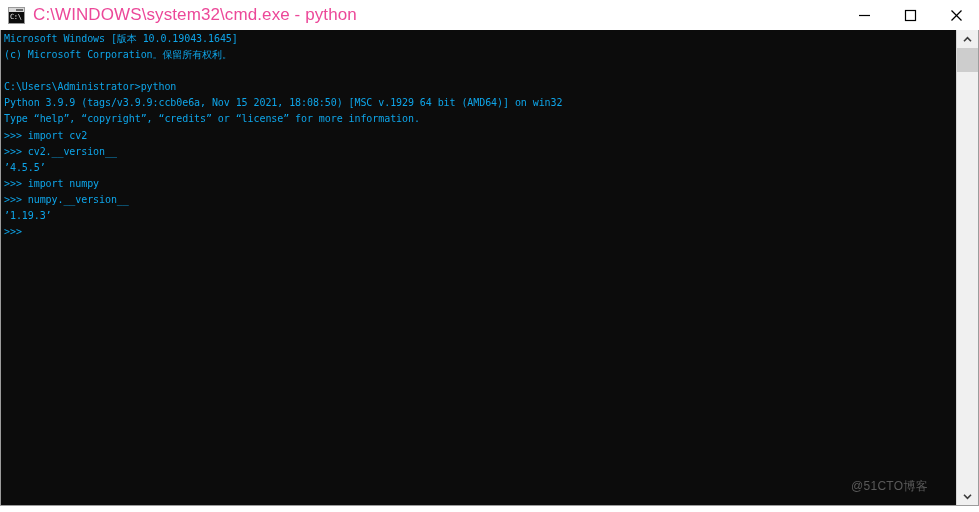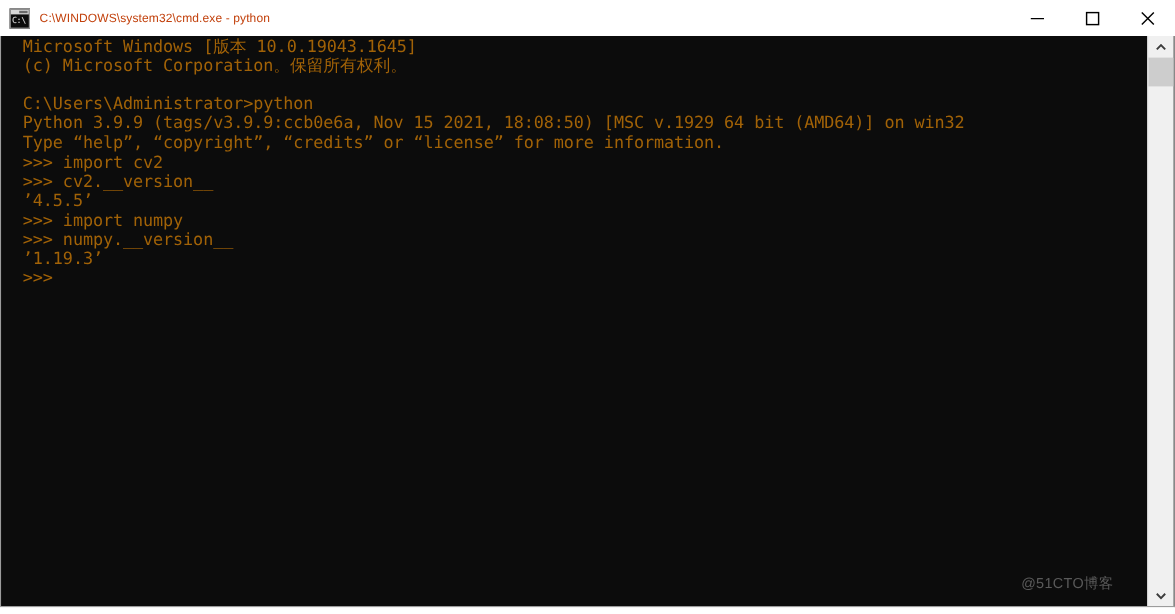--- a/index.html
+++ b/index.html
@@ -68,22 +68,22 @@
     left: 1px;
     top: 5px;
     font-family: "DejaVu Sans Mono", monospace;
     font-size: 7px;
     line-height: 8px;
     color: #e8e8e8;
     letter-spacing: -0.4px;
   }
   .title-text {
     font-family: "Liberation Sans", sans-serif;
-    font-size: 10px;
-    color: #c2410c;
+    font-size: 17px;
+    color: #ec4899;
     white-space: nowrap;
     letter-spacing: 0.1px;
   }
 
   .winbtns {
     position: absolute;
     right: 0;
     top: 0;
     height: 30px;
     display: flex;
@@ -116,27 +116,27 @@
     position: absolute;
     left: 0;
     top: 0;
     right: 22px;
     bottom: 0;
     background: #0c0c0c;
     overflow: hidden;
   }
   .console-text {
     position: absolute;
-    left: 18px;
+    left: 3px;
     top: 1px;
     margin: 0;
     font-family: "DejaVu Sans Mono", monospace;
-    font-size: 14px;
+    font-size: 10px;
     line-height: 16.1px;
-    color: #a16207;
+    color: #0ea5e9;
     white-space: pre;
     letter-spacing: -0.08px;
   }
 
   
   .watermark {
     position: absolute;
     right: 28px;
     bottom: 10px;
     font-family: "Liberation Sans", sans-serif;

